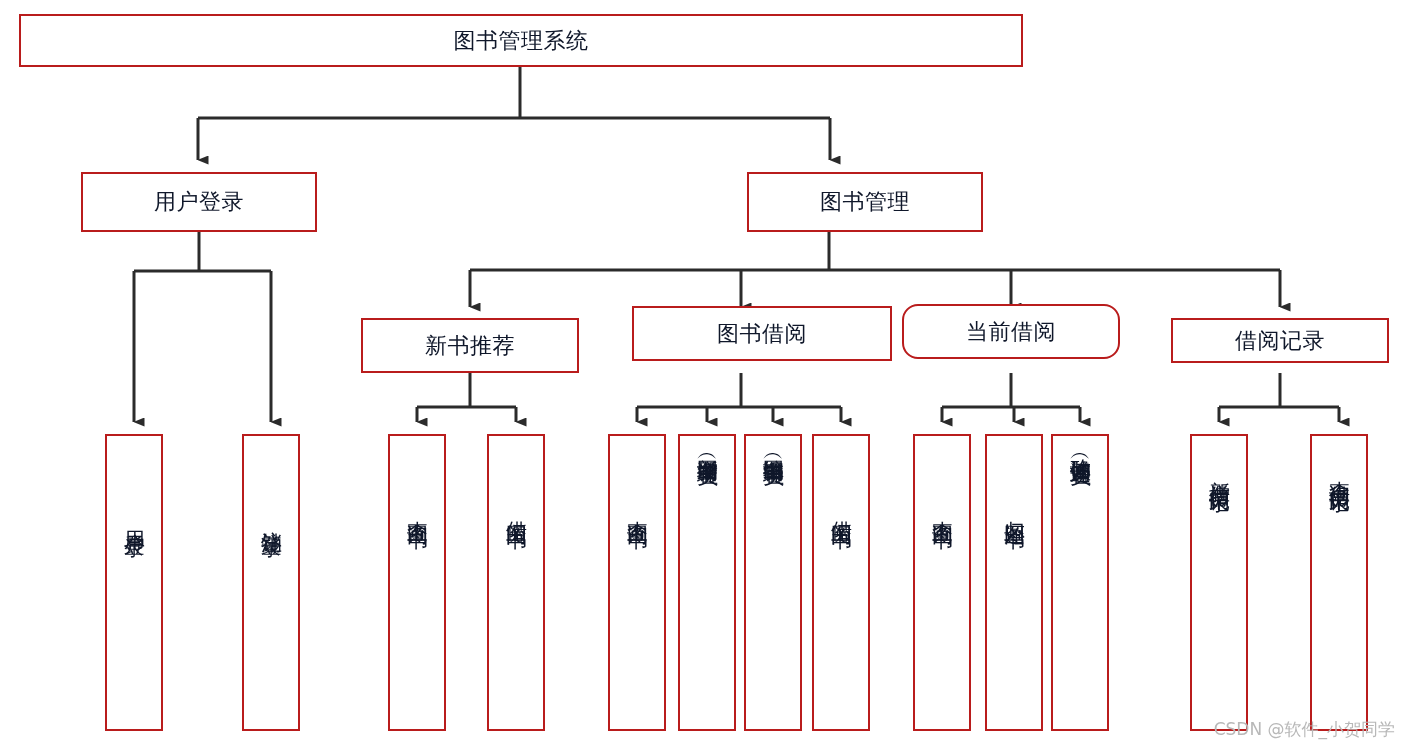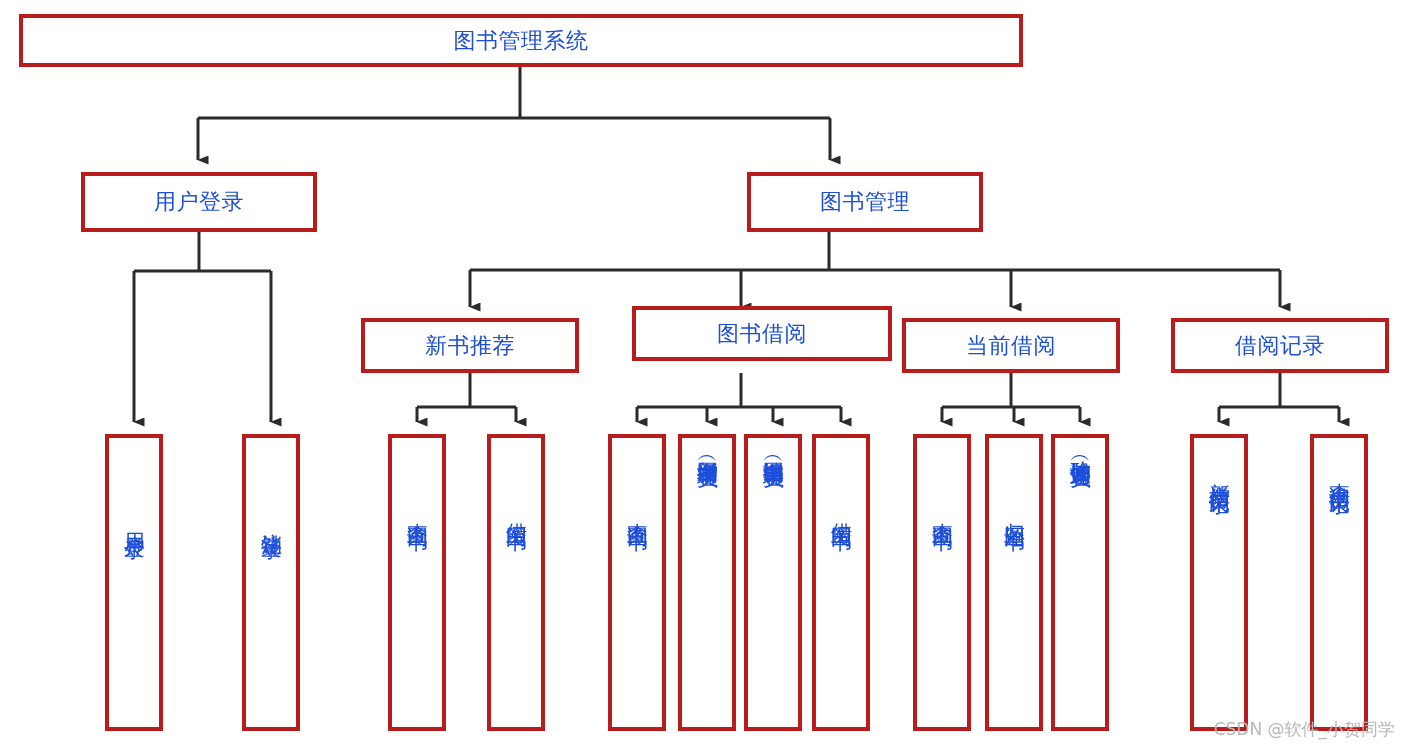--- a/index.html
+++ b/index.html
@@ -24,25 +24,25 @@
     top: 0;
     left: 0;
     width: 1405px;
     height: 747px;
     pointer-events: none;
   }
   .node {
     position: absolute;
     box-sizing: border-box;
     background: #ffffff;
-    border: 4px solid #b91c1c;
+    border: 2px solid #b91c1c;
     display: flex;
     align-items: center;
     justify-content: center;
-    color: #1d4ed8;
+    color: #0f172a;
   }
   .node .label {
     display: block;
     text-align: center;
     line-height: 1.18;
     white-space: nowrap;
   }
   .node.horiz .label {
     writing-mode: horizontal-tb;
     font-size: 22px;
@@ -141,24 +141,24 @@
   <div class="node horiz" style="left:711px; top:172px; width:236px; height:60px;margin-left:36px;">
     <span class="label">图书管理</span>
   </div>
 
   <div class="node horiz" style="left:361px; top:318px; width:218px; height:55px;">
     <span class="label">新书推荐</span>
   </div>
   <div class="node horiz" style="left:632px; top:306px; width:260px; height:55px;">
     <span class="label">图书借阅</span>
   </div>
-  <div class="node horiz" style="left:902px; top:318px; width:218px; height:55px;">
+  <div class="node horiz" style="left:902px; top:304px; width:218px; height:55px;border-radius:16px;">
     <span class="label">当前借阅</span>
   </div>
-  <div class="node horiz" style="left:1171px; top:318px; width:218px; height:55px;">
+  <div class="node horiz" style="left:1171px; top:318px; width:218px; height:45px;">
     <span class="label">借阅记录</span>
   </div>
 
   <div class="node vert" style="left:105px; top:434px; width:58px; height:297px; padding-top:78px;">
     <span class="label">用户登录</span>
   </div>
   <div class="node vert" style="left:242px; top:434px; width:58px; height:297px; padding-top:78px;">
     <span class="label">注销登录</span>
   </div>
 

